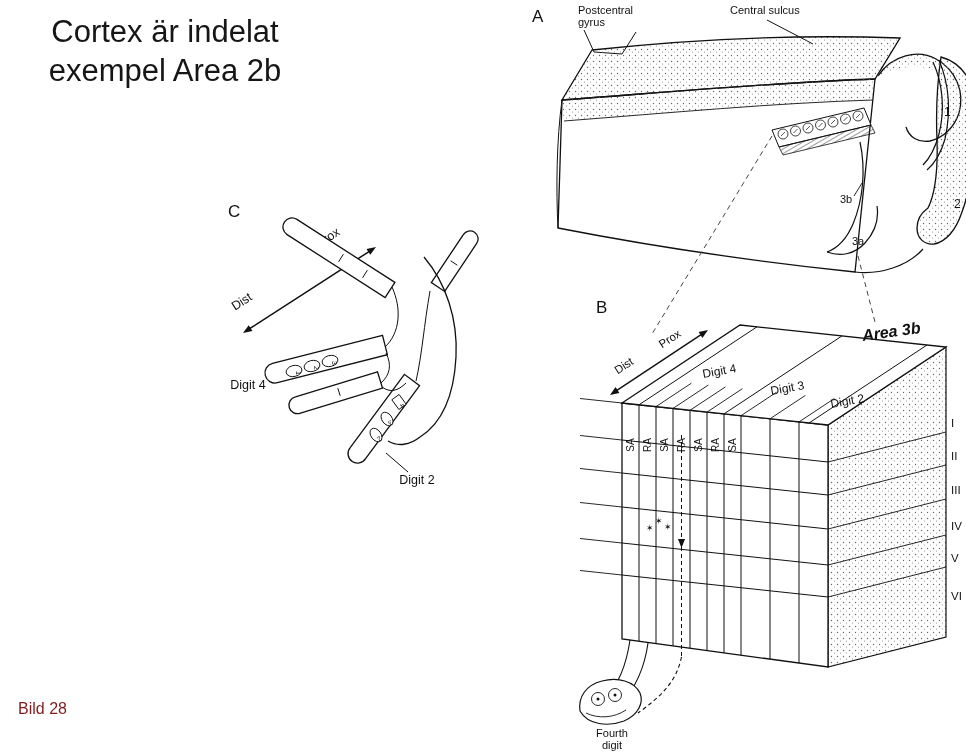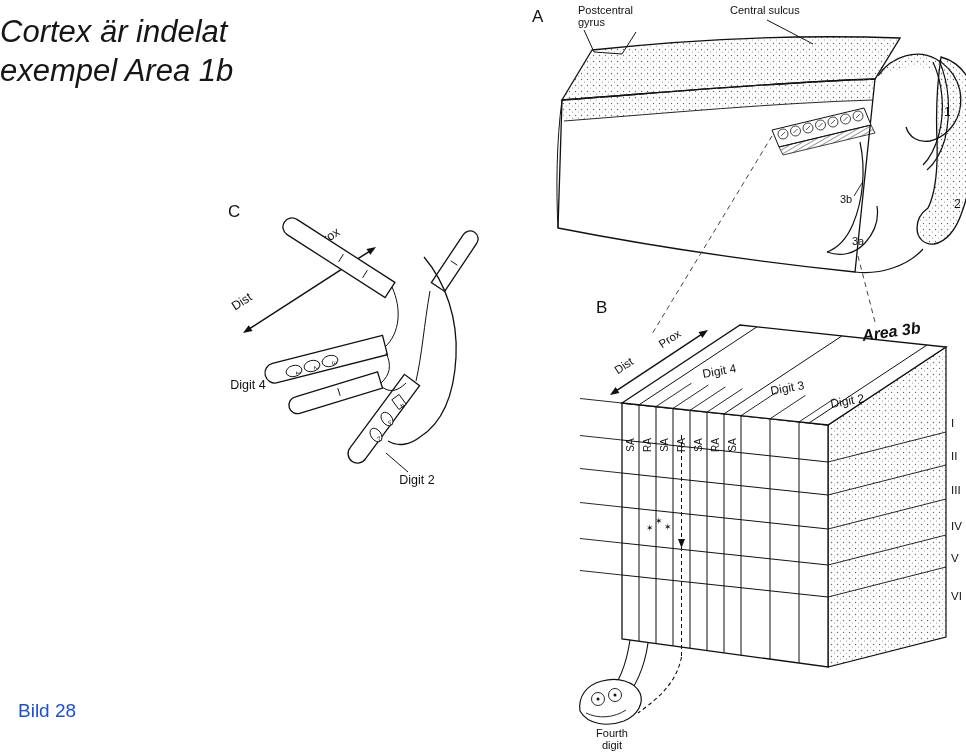--- a/index.html
+++ b/index.html
@@ -1,32 +1,32 @@
 <!DOCTYPE html>
 <html><head>
 <meta charset="utf-8">
 <style>
   html,body{margin:0;padding:0;background:#fff;}
   .page{position:relative;width:966px;height:755px;background:#ffffff;overflow:hidden;
         font-family:"Liberation Sans",sans-serif;color:#111;}
-  .title{position:absolute;left:0px;top:12px;width:330px;text-align:left;
-         font-size:31px;line-height:39px;color:#161616;font-style:italic;}
-  .footer{position:absolute;left:18px;top:700px;font-size:19px;color:#1d4ed8;}
+  .title{position:absolute;left:0px;top:12px;width:330px;text-align:center;
+         font-size:31px;line-height:39px;color:#161616;}
+  .footer{position:absolute;left:18px;top:700px;font-size:16px;color:#7f1d1d;}
   .panel-svg{position:absolute;}
   svg text{font-family:"Liberation Sans",sans-serif;fill:#111;}
   .ovl{position:absolute;left:0;top:0;pointer-events:none;}
 </style>
 </head>
 <body>
 
 <div class="page">
 
   <div class="title">
     <div>Cortex är indelat</div>
-    <div>exempel Area 1b</div>
+    <div>exempel Area 2b</div>
   </div>
 
   <svg class="panel-svg" style="left:520px;top:0px" width="446" height="330" viewBox="0 0 446 330">
     <defs>
       <pattern id="stipA" width="6" height="6" patternUnits="userSpaceOnUse">
         <circle cx="1.5" cy="1.5" r="0.7" fill="#666"></circle>
           <circle cx="4.5" cy="4" r="0.6" fill="#8a8a8a"></circle>
       </pattern>
       <pattern id="hatchA" width="4" height="4" patternUnits="userSpaceOnUse" patternTransform="rotate(60)">
         <line x1="0" y1="0" x2="0" y2="4" stroke="#333" stroke-width="1"></line>

